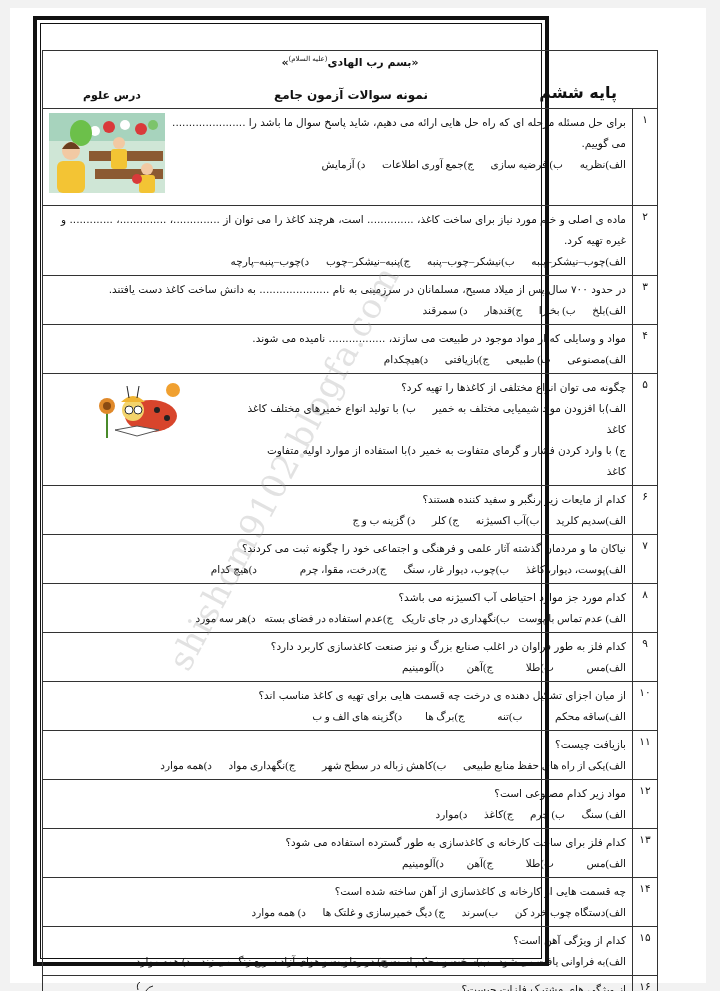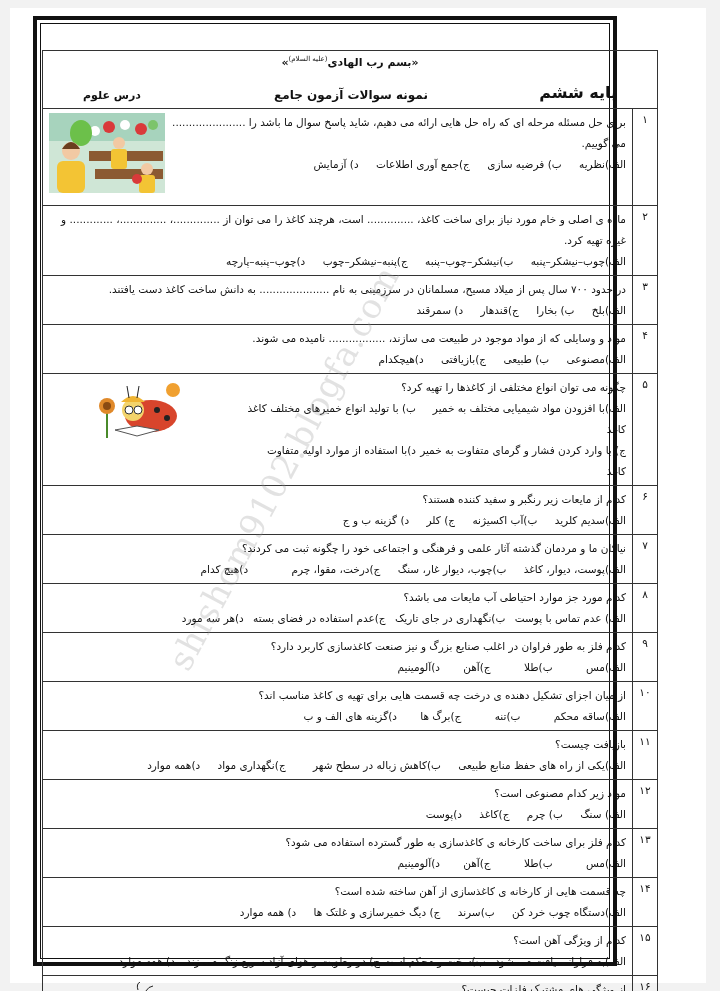--- a/index.html
+++ b/index.html
@@ -6,21 +6,21 @@
   body {
     width: 720px; height: 991px; background: #f2f2f2;
     position: relative; overflow: hidden;
     font-family: "DejaVu Sans", sans-serif;
   }
   .page {
     position: absolute; left: 10px; top: 8px; width: 696px; height: 975px;
     background: #ffffff;
   }
   .frame-outer {
-    position: absolute; left: 23px; top: 8px; width: 584px; height: 950px;
+    position: absolute; left: 23px; top: 8px; width: 516px; height: 950px;
     border: 4px solid #111; box-sizing: border-box; padding-left: 44px;
   }
   .frame-inner {
     position: absolute; left: 3px; top: 3px; right: 3px; bottom: 3px;
     border: 1px solid #111;
   }
   table.exam {
     position: absolute; left: 5px; top: 30px; width: 616px;
     border-collapse: collapse; direction: rtl;
     font-size: 10.5px; color: #111;
@@ -28,21 +28,21 @@
   table.exam td { border: 1px solid #333; vertical-align: top; }
   .hdr-cell { position: relative; height: 55px !important; }
   .hdr-grade { position: absolute; right: 40px; bottom: 6px; font-weight: bold; font-size: 16px; }
   .hdr-title { position: absolute; left: 2px; right: 0; text-align: center; bottom: 6px; font-weight: bold; font-size: 12px; }
   .hdr-basm { position: absolute; left: 0; right: 0; text-align: center; top: 4px; font-weight: bold; font-size: 11px; }
   .hdr-basm sup { font-size: 7px; font-weight: normal; }
   .hdr-subject { position: absolute; left: 40px; bottom: 6px; font-weight: bold; font-size: 11px; }
   td.num { width: 22px; text-align: center; padding-top: 4px; }
   td.q { padding: 3px 6px 3px 4px; position: relative; line-height: 21px; }
   .qtext { display: block; }
-  .opts { display: block; }
+  .opts { display: block; font-family: Liberation Serif, serif; }
   .opts span { margin-left: 14px; }
   .grid2 { display: grid; grid-template-columns: 1fr 1fr; width: 420px; line-height: 21px; }
   .pic { position: absolute; }
   .watermark {
     position: absolute; left: 150px; top: 650px; transform: rotate(-62deg);
     transform-origin: left top; font-family: "DejaVu Serif", serif;
     font-size: 34px; color: rgba(150,150,150,0.28); white-space: nowrap;
     pointer-events: none; letter-spacing: 1px;
   }
 </style>
@@ -189,21 +189,21 @@
             <span>ب)چوب، دیوار غار، سنگ</span>
             <span style="margin-left:40px">ج)درخت، مقوا، چرم</span>
             <span>د)هیچ کدام</span>
           </span>
         </td>
       </tr>
 
       <tr style="height:40px">
         <td class="num">۸</td>
         <td class="q">
-          <span class="qtext">کدام مورد جز موارد احتیاطی آب مایعات می باشد؟</span>
+          <span class="qtext">کدام مورد جز موارد احتیاطی آب اکسیژنه می باشد؟</span>
           <span class="opts">
             <span style="margin-left:6px">الف) عدم تماس با پوست</span>
             <span style="margin-left:6px">ب)نگهداری در جای تاریک</span>
             <span style="margin-left:6px">ج)عدم استفاده در فضای بسته</span>
             <span>د)هر سه مورد</span>
           </span>
         </td>
       </tr>
 
       <tr style="height:41px">
@@ -246,21 +246,21 @@
       </tr>
 
       <tr style="height:41px">
         <td class="num">۱۲</td>
         <td class="q">
           <span class="qtext">مواد زیر کدام مصنوعی است؟</span>
           <span class="opts">
             <span>الف) سنگ</span>
             <span>ب) چرم</span>
             <span>ج)کاغذ</span>
-            <span>د)پوست</span>
+            <span>د)موارد</span>
           </span>
         </td>
       </tr>
 
       <tr style="height:41px">
         <td class="num">۱۳</td>
         <td class="q">
           <span class="qtext">کدام فلز برای ساخت کارخانه ی کاغذسازی به طور گسترده استفاده می شود؟</span>
           <span class="opts">
             <span style="margin-left:30px">الف)مس</span>

